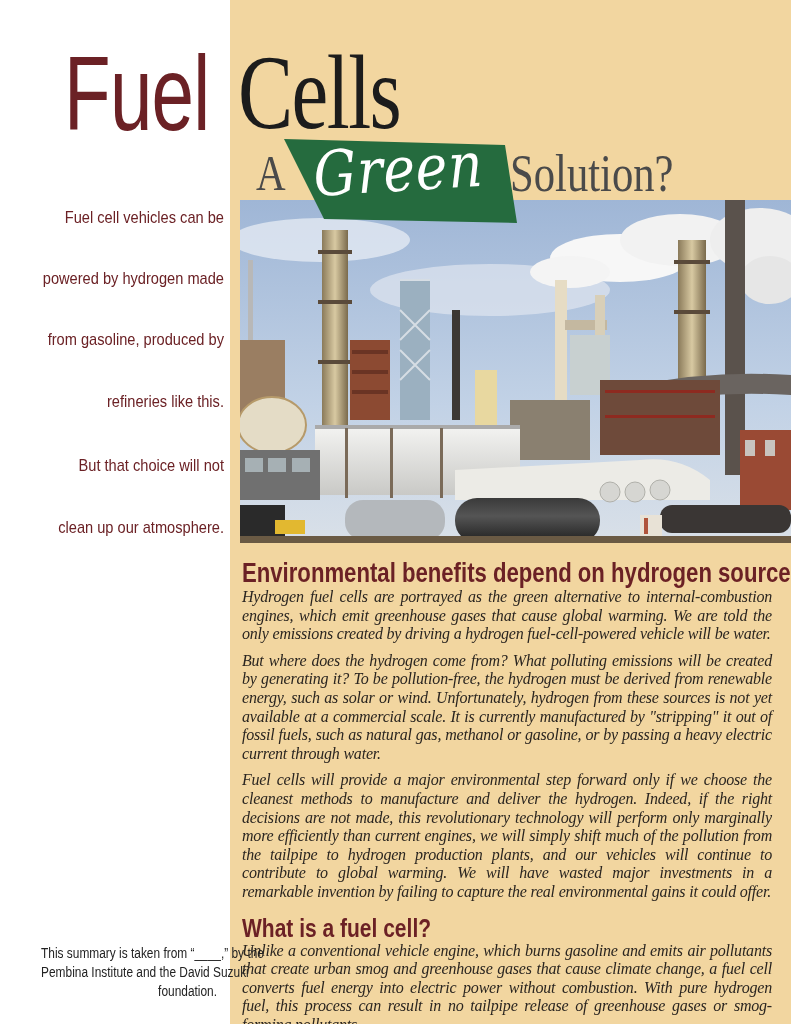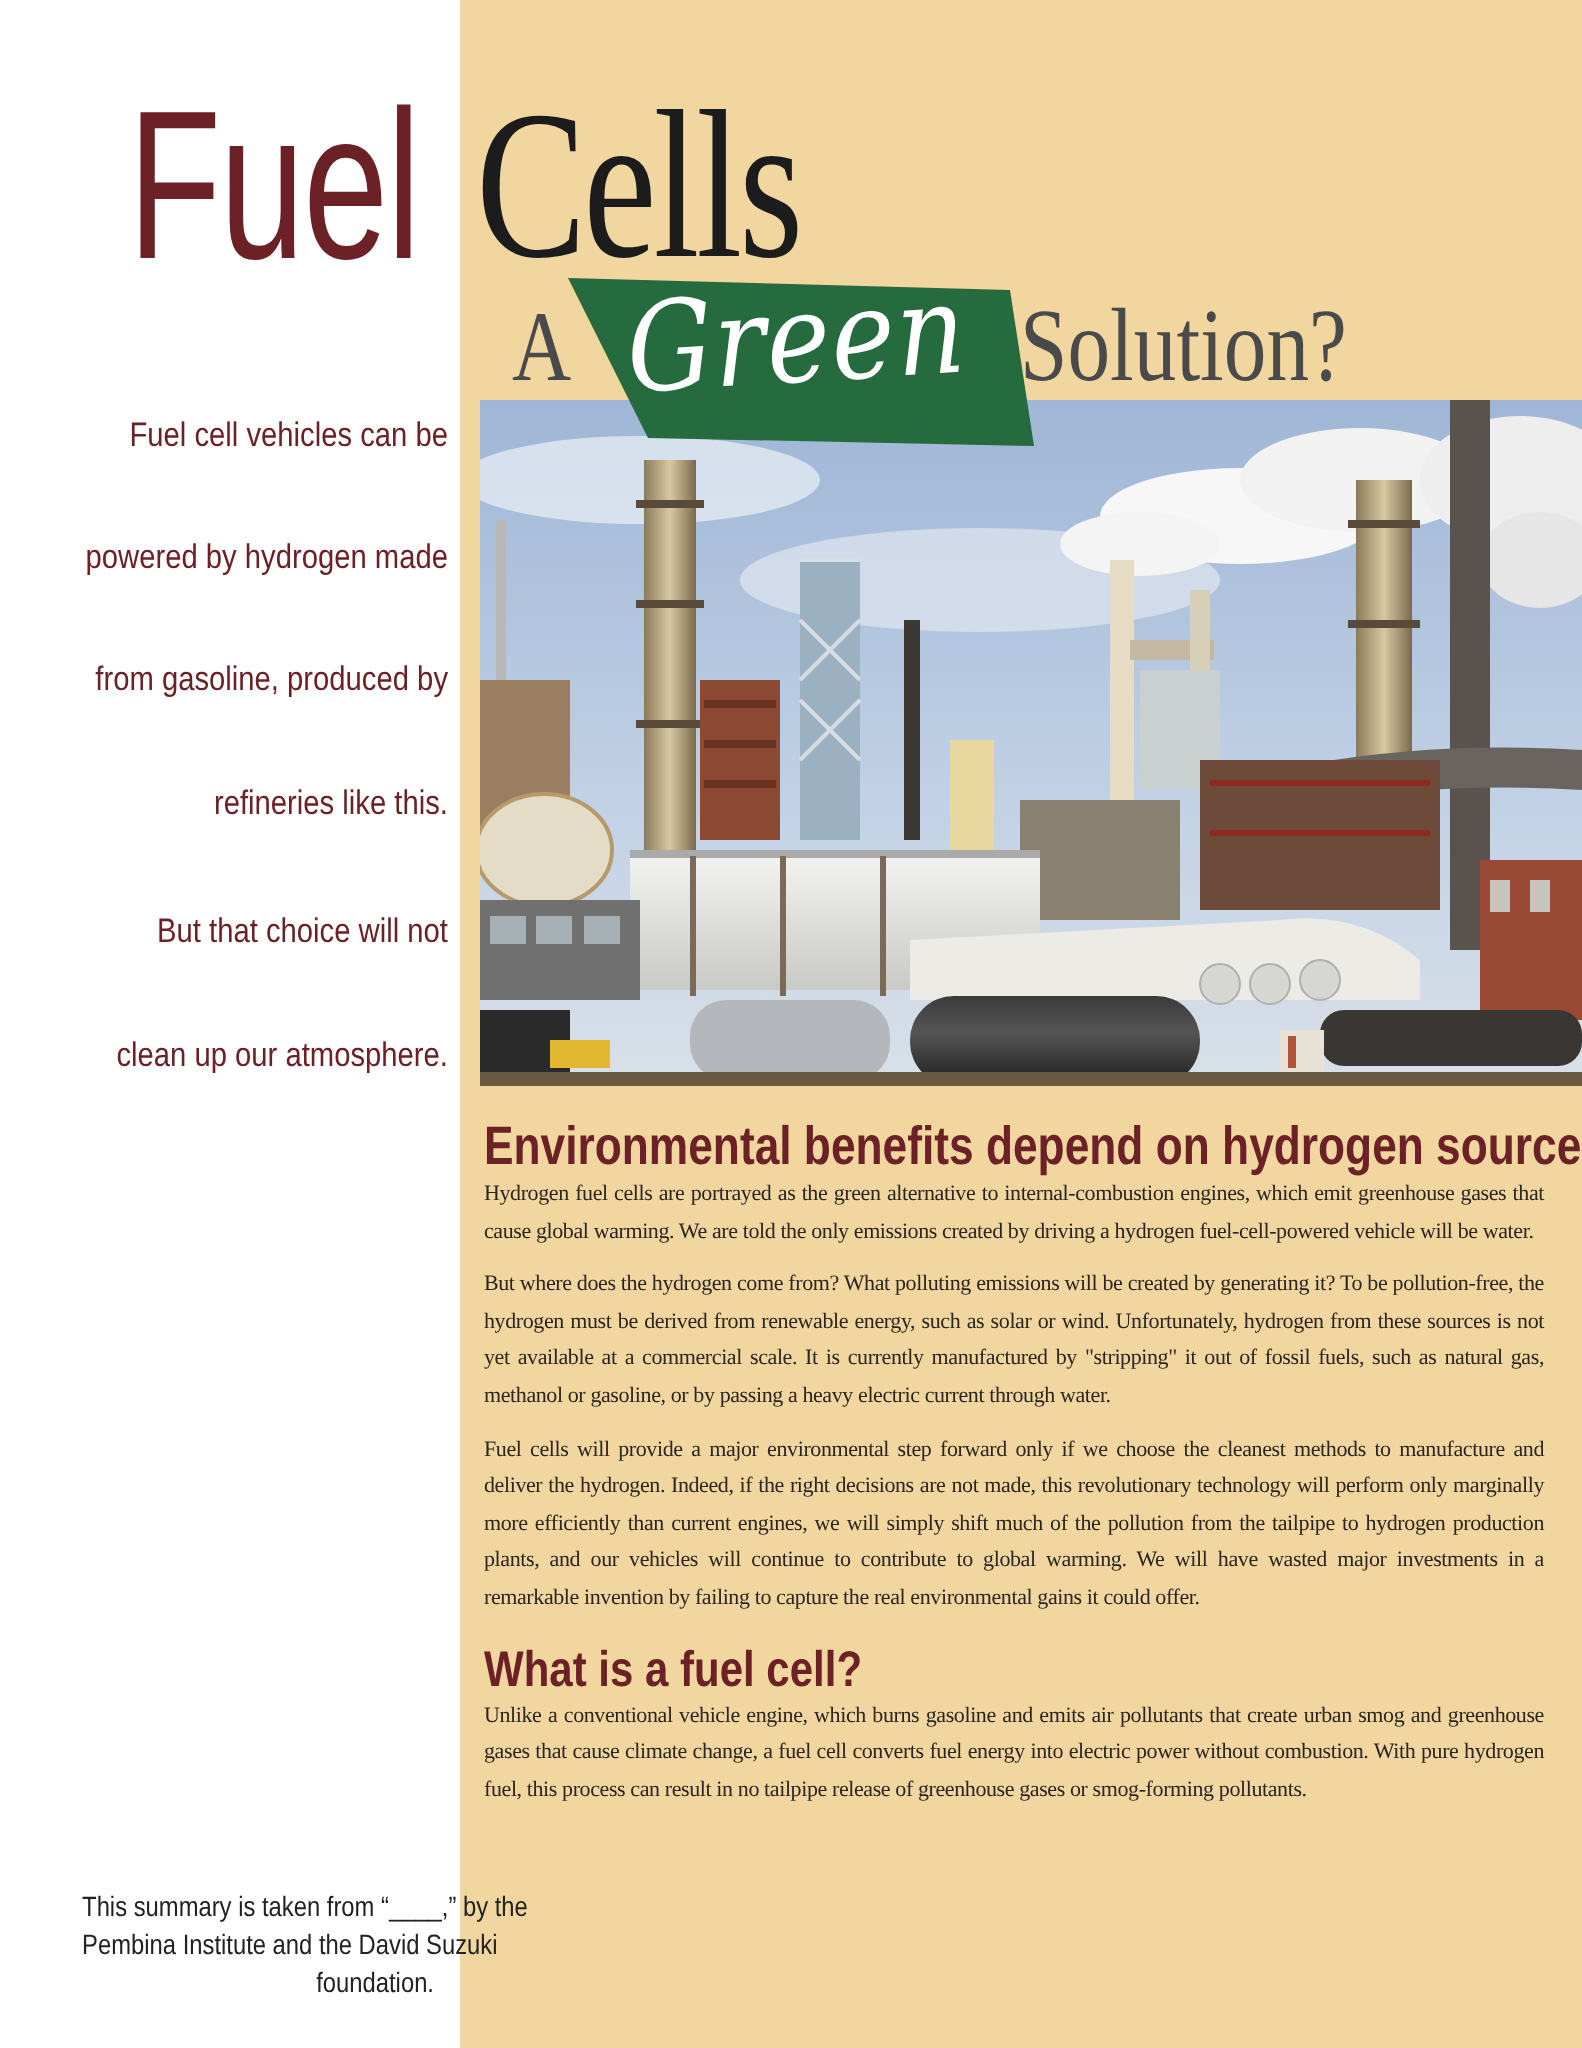--- a/index.html
+++ b/index.html
@@ -71,22 +71,22 @@
       color: #2a2520;
     }
     .h-env {
       font-family: "Liberation Sans", sans-serif;
       font-size: 27px; line-height: 30px; color: #6b2125;
       margin: 0; white-space: nowrap;
       transform: scaleX(0.82); transform-origin: left top;
     }
     .para {
       font-family: "Liberation Serif", serif;
-      font-size: 11px; line-height: 18.6px; margin: 0 0 8px 0;
-      text-align: justify; letter-spacing: -0.2px;
+      font-size: 16px; line-height: 18.6px; margin: 0 0 8px 0;
+      text-align: justify; letter-spacing: -0.2px; font-style: italic;
     }
     .h-what {
       font-family: "Liberation Sans", sans-serif;
       font-size: 25px; line-height: 28px; color: #6b2125;
       margin: 12px 0 0 0; white-space: nowrap;
       transform: scaleX(0.84); transform-origin: left top;
     }
     .source-note {
       position: absolute; left: 10px; top: 944px; width: 207px; text-align: right;
       font-family: "Liberation Sans", sans-serif;

